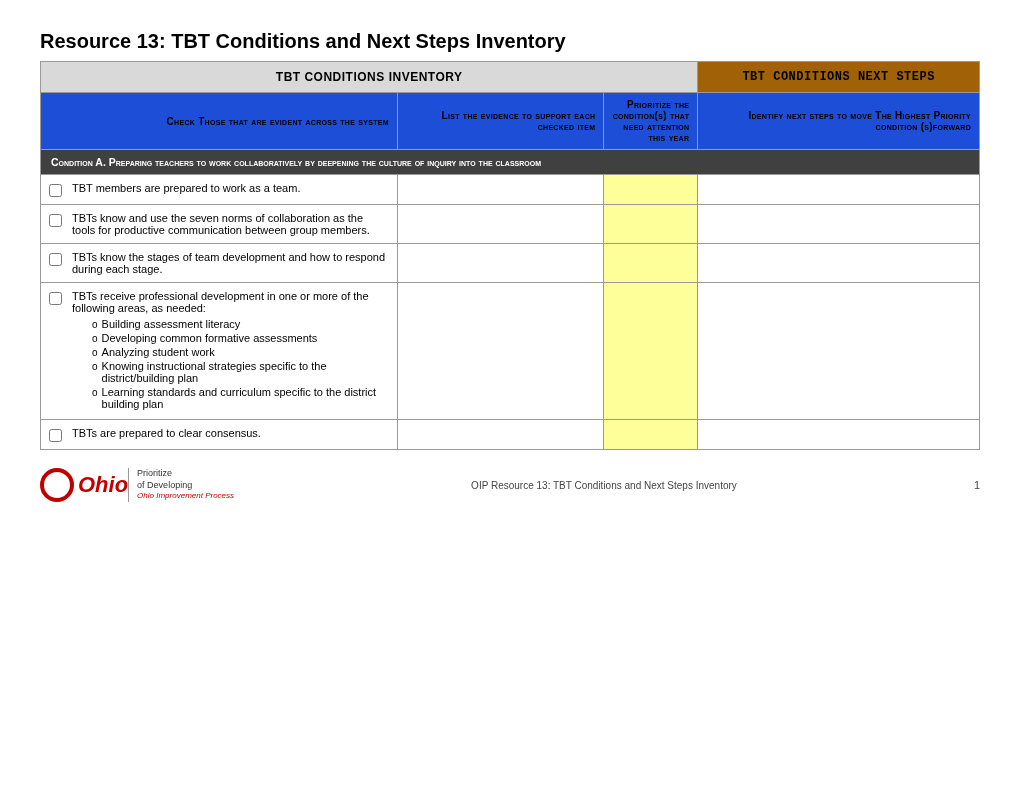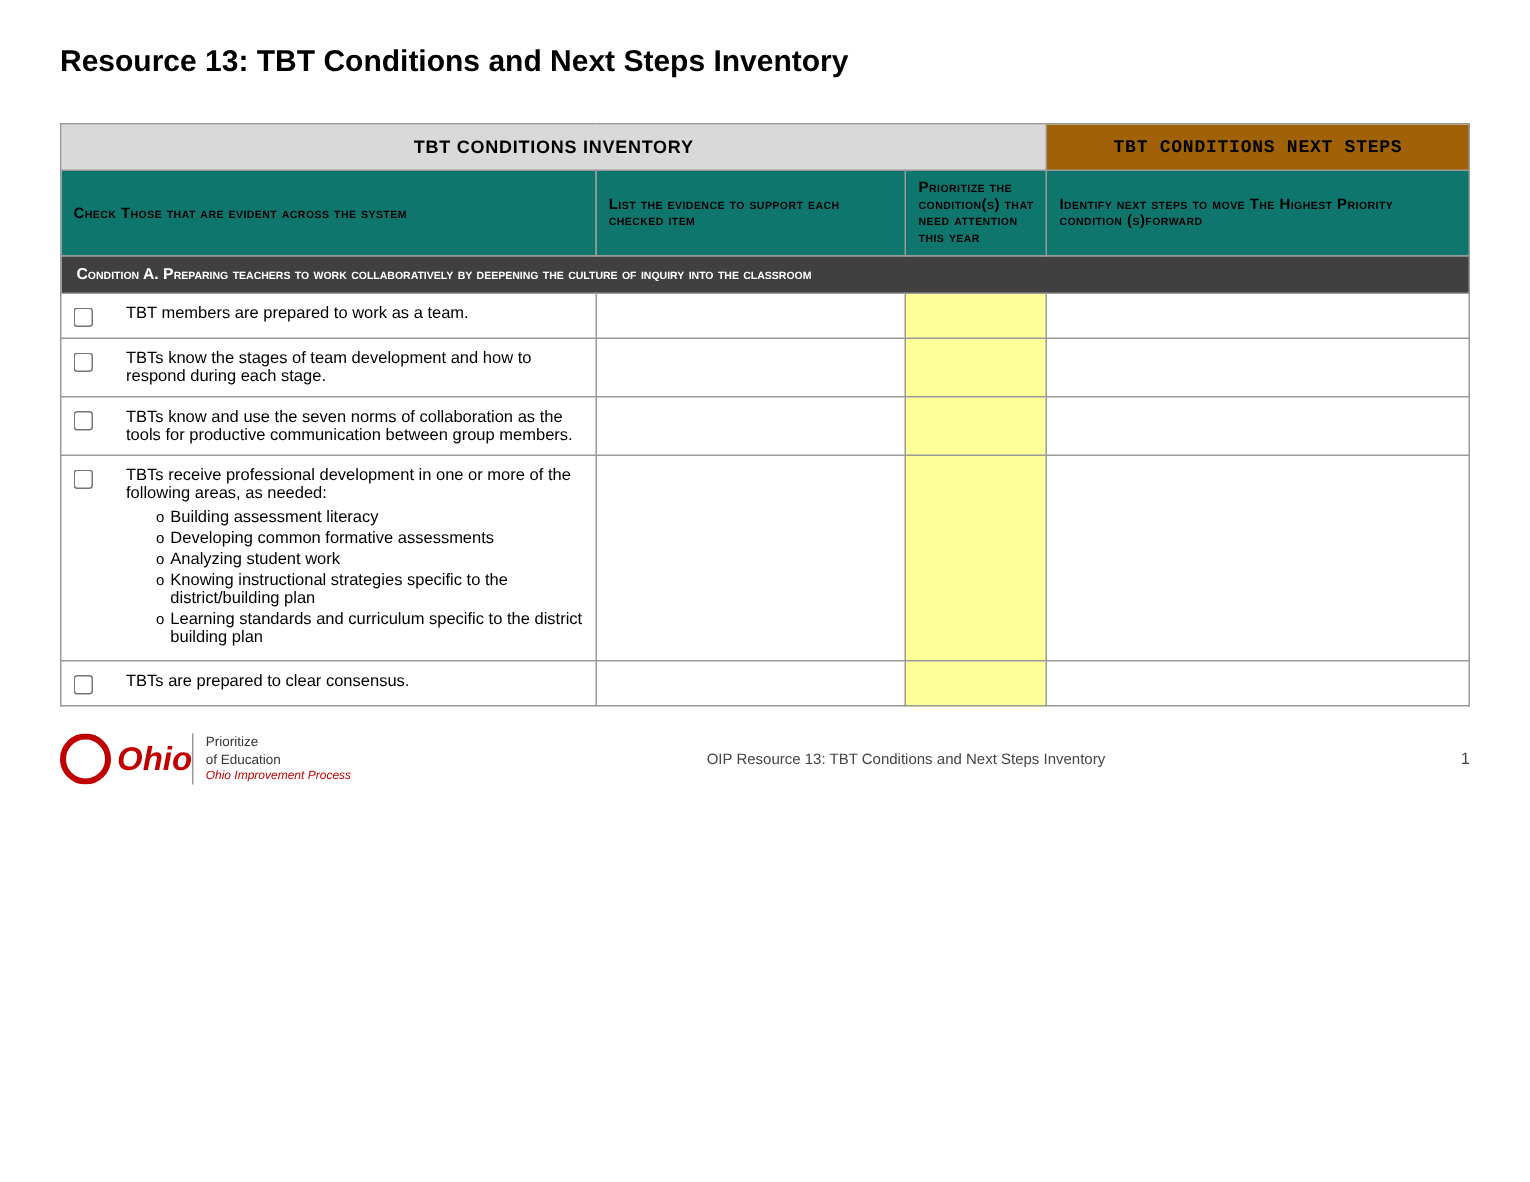--- a/index.html
+++ b/index.html
@@ -9,21 +9,21 @@
       color: #000;
       font-size: 12px;
       padding: 30px 40px 20px 40px;
       width: 1020px;
       min-height: 788px;
     }
 
     .page-title {
       font-size: 20px;
       font-weight: bold;
-      margin-bottom: 29px;
+      margin-bottom: 8px;
     }
 
     .main-table {
       width: 100%;
       border-collapse: collapse;
       border: 1px solid #999;
     }
 
     .main-table td, .main-table th {
       border: 1px solid #999;
@@ -46,23 +46,23 @@
       background: #d9d9d9;
     }
 
     .section-header-row .nextsteps-header {
       background: #a16207;
       font-family: Liberation Mono, monospace;
     }
 
     
     .sub-header-row td {
-      background: #0f766e;
+      background: #1d4ed8;
       font-size: 10px;
-      text-align: left;
+      text-align: right;
       vertical-align: middle;
       padding: 6px 8px;
       font-variant: small-caps;
       font-weight: bold;
       letter-spacing: 0.3px;
     }
 
     
     .condition-row td {
       background: #404040;
@@ -94,21 +94,21 @@
     .priority-col {
       width: 10%;
     }
     .nextsteps-col {
       width: 30%;
     }
 
     .checkbox-label {
       display: flex;
       align-items: flex-start;
-      gap: 22px;
+      gap: 10px;
     }
 
     .checkbox-label input[type="checkbox"] {
       margin-top: 2px;
       flex-shrink: 0;
       width: 13px;
       height: 13px;
     }
 
     .sub-list {
@@ -214,32 +214,32 @@
           </div>
         </td>
         <td class="evidence-col"></td>
         <td class="priority-col yellow-cell"></td>
         <td class="nextsteps-col"></td>
       </tr>
       <tr class="data-row">
         <td class="check-col">
           <div class="checkbox-label">
             <input type="checkbox" style="">
+            <div><span>TBTs know and use the seven norms of collaboration as the tools for productive communication between group members.</span></div>
+          </div>
+        </td>
+        <td class="evidence-col"></td>
+        <td class="priority-col yellow-cell"></td>
+        <td class="nextsteps-col"></td>
+      </tr>
+      <tr class="data-row">
+        <td class="check-col">
+          <div class="checkbox-label">
+            <input type="checkbox" style="">
             <div><span>TBTs know the stages of team development and how to respond during each stage.</span></div>
-          </div>
-        </td>
-        <td class="evidence-col"></td>
-        <td class="priority-col yellow-cell"></td>
-        <td class="nextsteps-col"></td>
-      </tr>
-      <tr class="data-row">
-        <td class="check-col">
-          <div class="checkbox-label">
-            <input type="checkbox" style="">
-            <div><span>TBTs know and use the seven norms of collaboration as the tools for productive communication between group members.</span></div>
           </div>
         </td>
         <td class="evidence-col"></td>
         <td class="priority-col yellow-cell"></td>
         <td class="nextsteps-col"></td>
       </tr>
       <tr class="data-row">
         <td class="check-col">
           <div class="checkbox-label">
             <input type="checkbox" style="">
@@ -273,19 +273,19 @@
 <div class="footer">
   <div class="footer-left">
     <div class="ohio-logo">
       <svg width="34" height="34" viewBox="0 0 34 34">
         <ellipse cx="17" cy="17" rx="15" ry="15" fill="none" stroke="#c00000" stroke-width="4"></ellipse>
       </svg>
       <span class="ohio-text">Ohio</span>
     </div>
     <div class="dept-text">
       <div>Prioritize</div>
-      <div>of Education</div>
+      <div>of Developing</div>
       <div class="oip-text">Ohio Improvement Process</div>
     </div>
   </div>
   <div class="footer-center">OIP Resource 13: TBT Conditions and Next Steps Inventory</div>
   <div class="footer-right">1</div>
 </div>
 
 </body></html>

